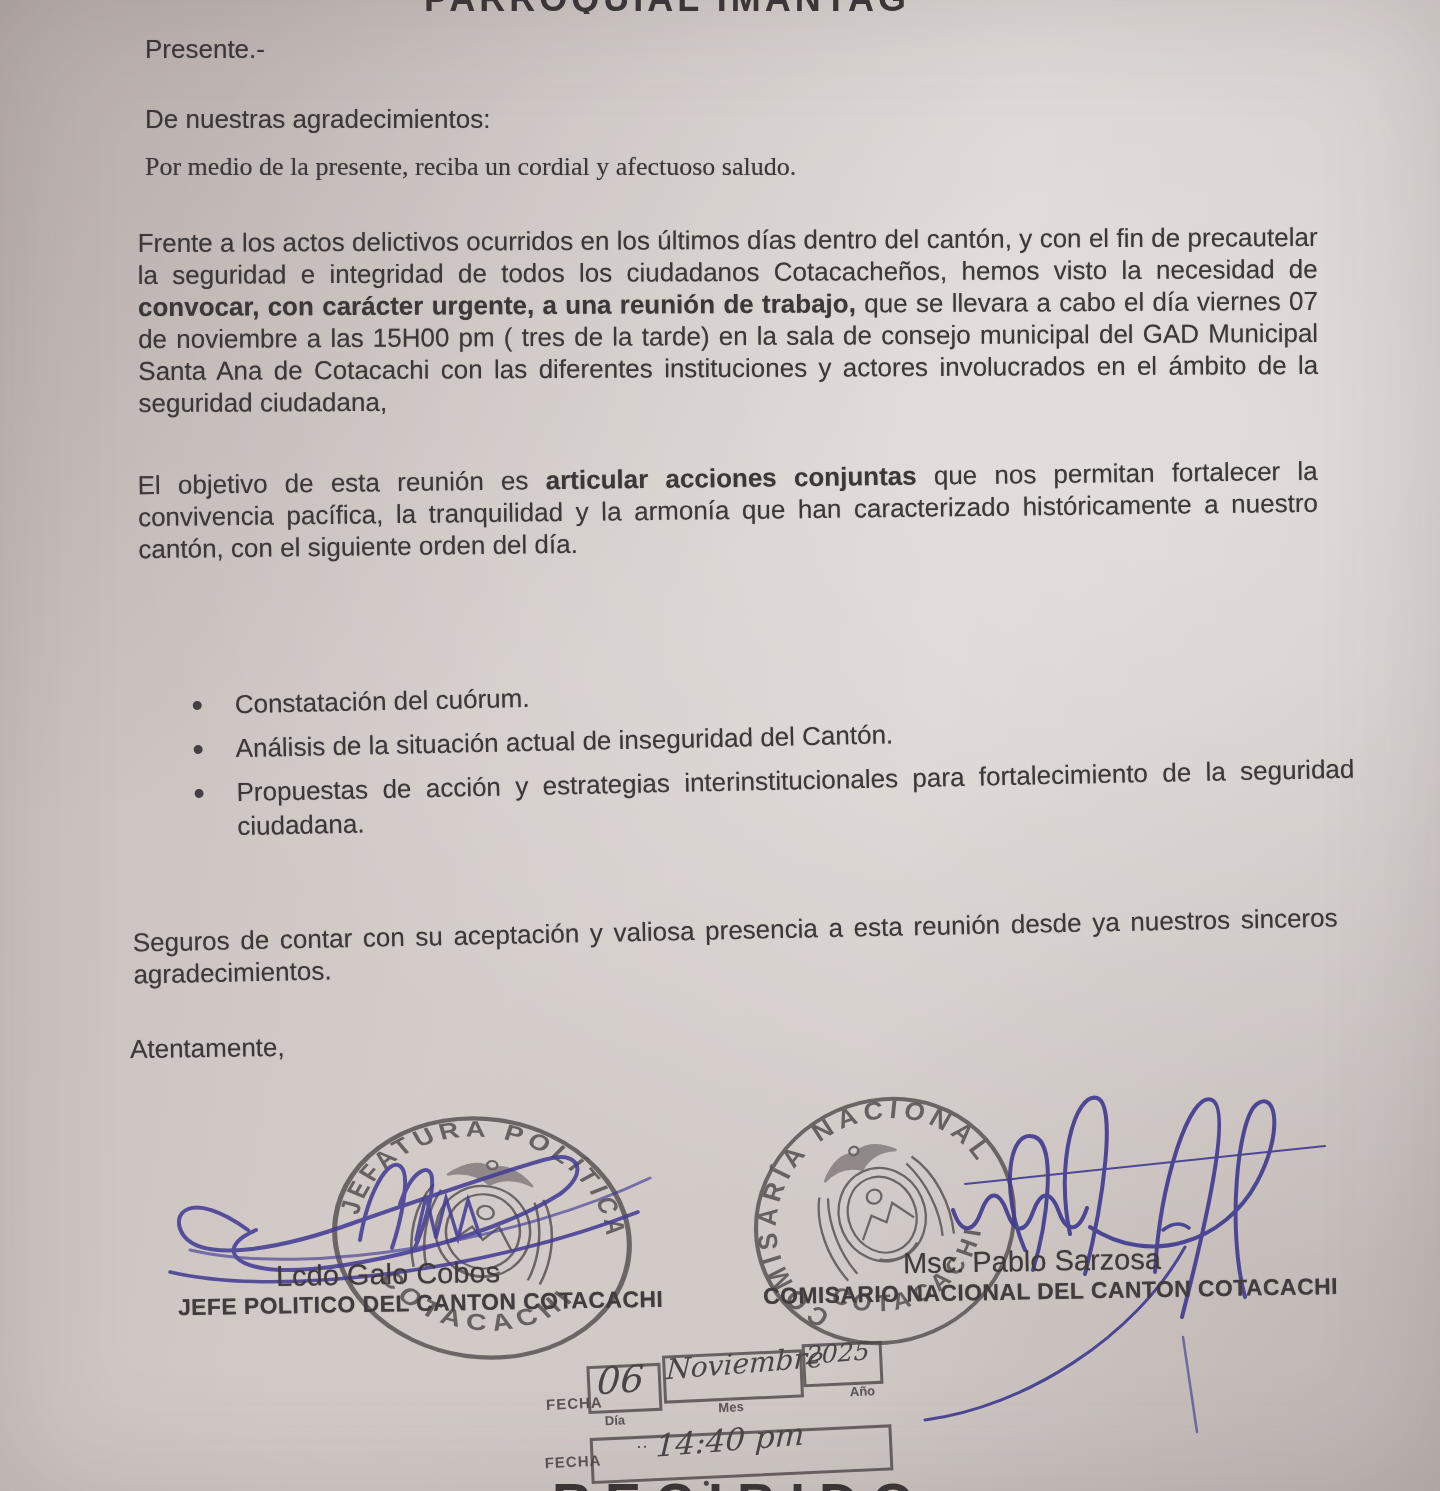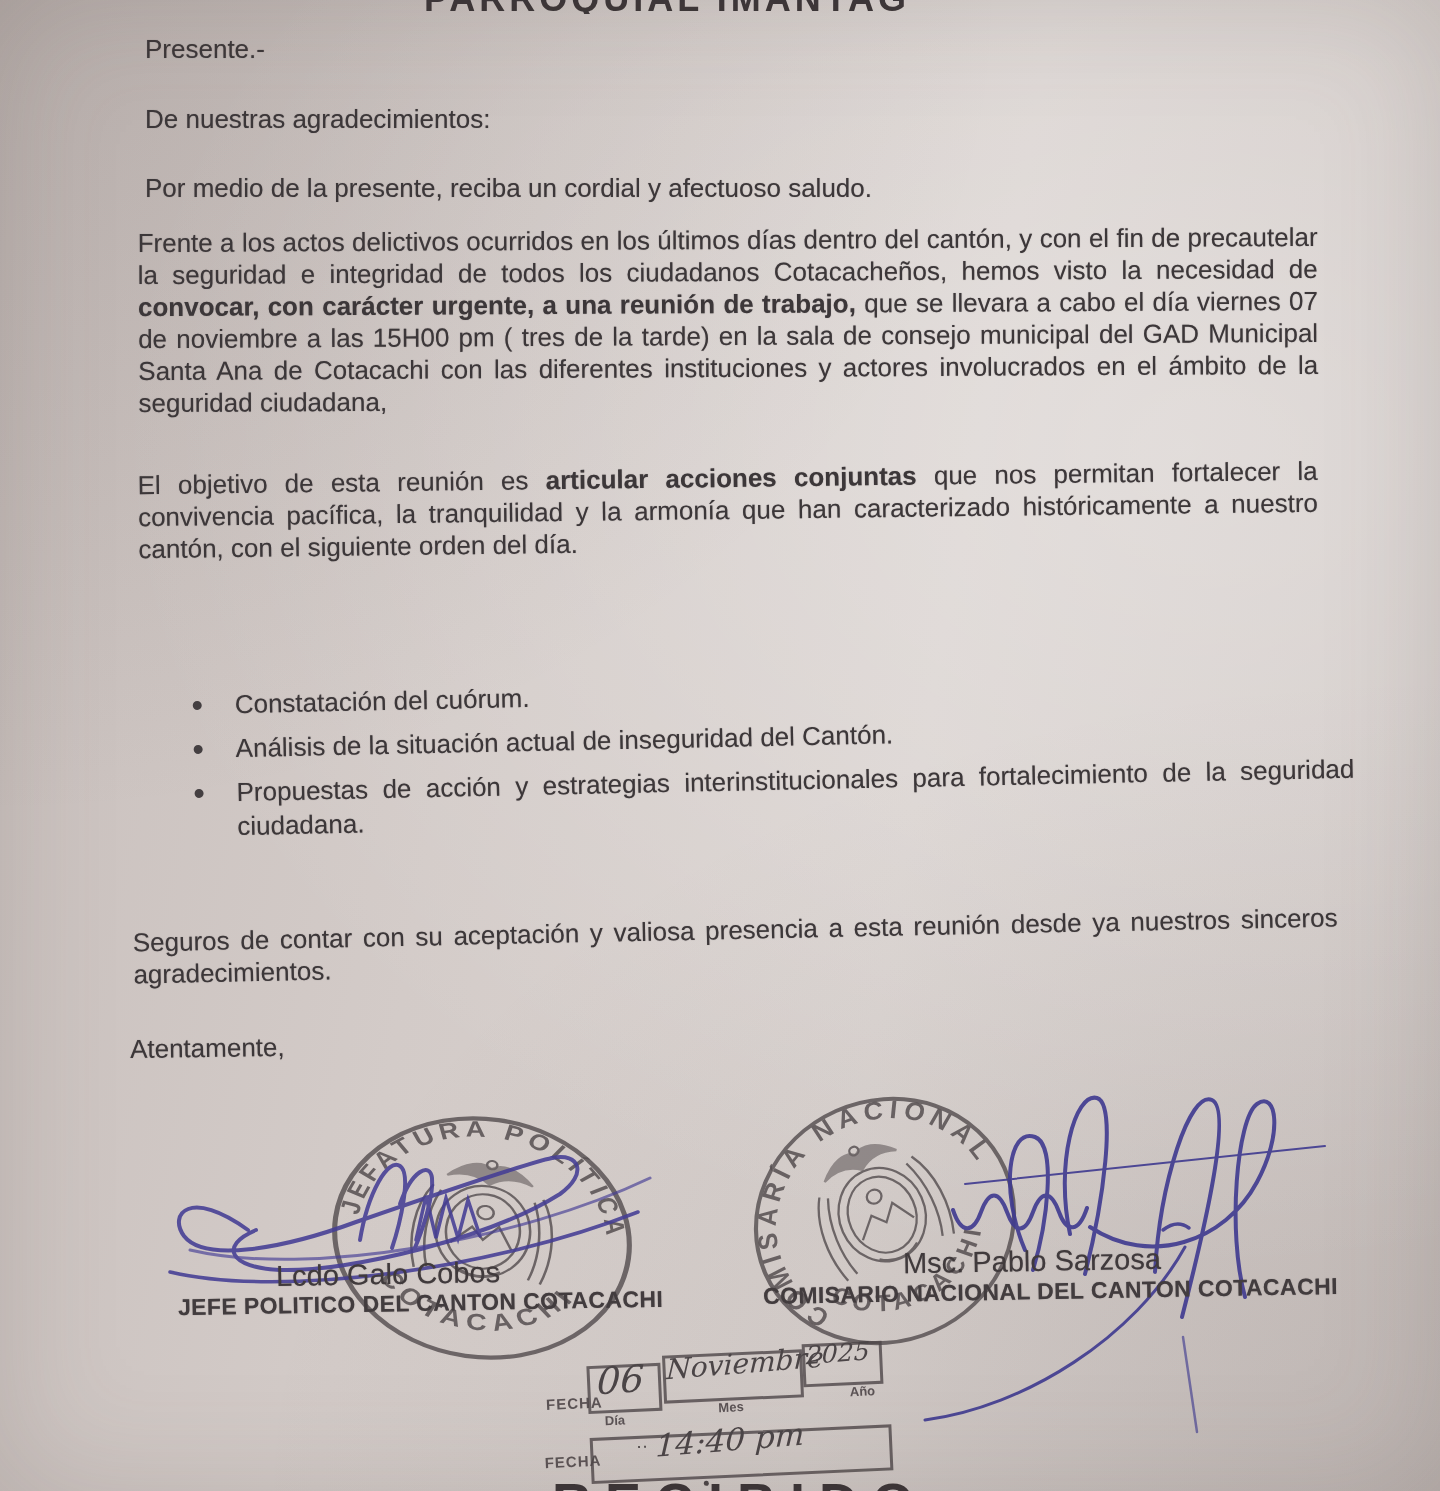--- a/index.html
+++ b/index.html
@@ -44,21 +44,21 @@
 <div id="page">
 
   <div class="abs clipTop">
     <span>PARROQUIAL IMANTAG</span>
   </div>
 
   <div class="abs txt" style="left:145px;top:33px;">Presente.-</div>
 
   <div class="abs txt" style="left:145px;top:103px;">De nuestras agradecimientos:</div>
 
-  <div class="abs txt" style="left:145px;top:172px;">Por medio de la presente, reciba un cordial y afectuoso saludo.</div>
+  <div class="abs txt" style="left:145px;top:151px;font-family:Liberation Serif, serif;">Por medio de la presente, reciba un cordial y afectuoso saludo.</div>
 
   <p class="abs txt just" style="left:138px;top:224px;width:1180px;margin:0;transform:rotate(-0.3deg);">
     <span>Frente a los actos delictivos ocurridos en los últimos días dentro del cantón, y con el fin de precautelar la seguridad e integridad de todos los ciudadanos Cotacacheños, hemos visto la necesidad de </span><span class="b">convocar, con carácter urgente, a una reunión de trabajo,</span><span> que se llevara a cabo el día viernes 07 de noviembre a las 15H00 pm ( tres de la tarde) en la sala de consejo municipal del GAD Municipal Santa Ana de Cotacachi con las diferentes instituciones y actores involucrados en el ámbito de la seguridad ciudadana,</span>
   </p>
 
   <p class="abs txt just" style="left:138px;top:462px;width:1180px;margin:0;transform:rotate(-0.7deg);">
     <span>El objetivo de esta reunión es </span><span class="b">articular acciones conjuntas</span><span> que nos permitan fortalecer la convivencia pacífica, la tranquilidad y la armonía que han caracterizado históricamente a nuestro cantón, con el siguiente orden del día.</span>
   </p>
 
   <div class="abs agenda">

